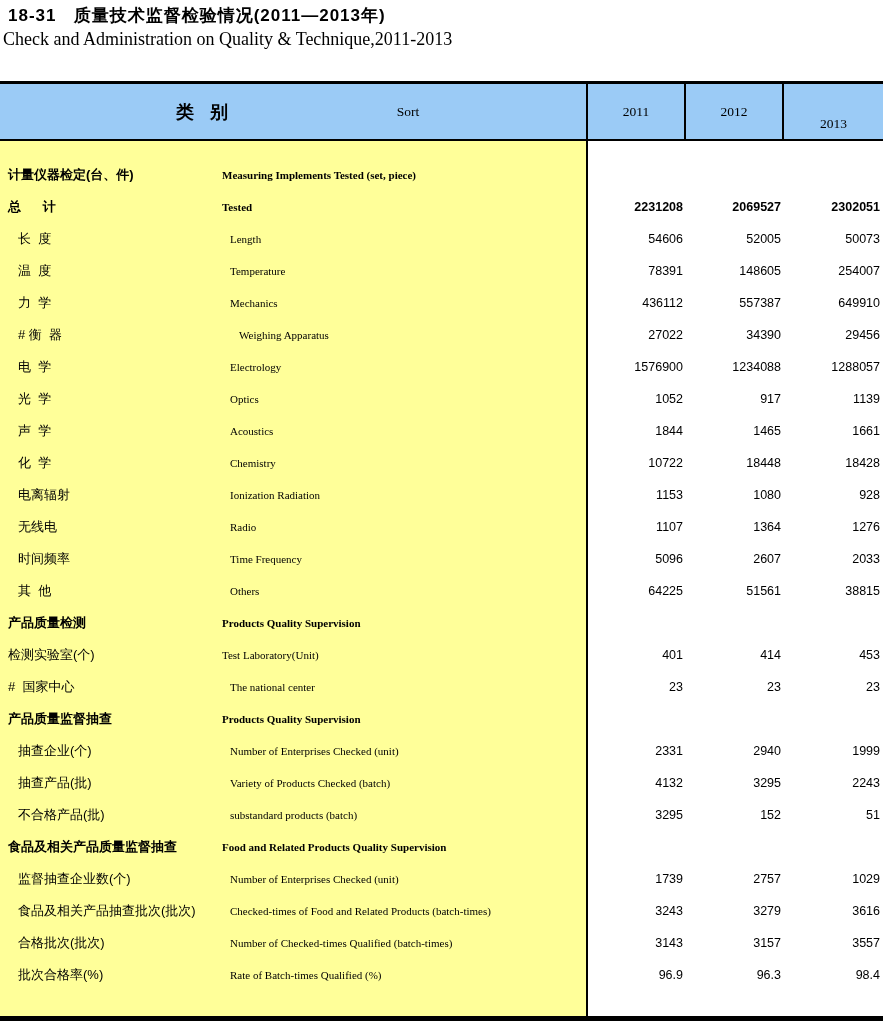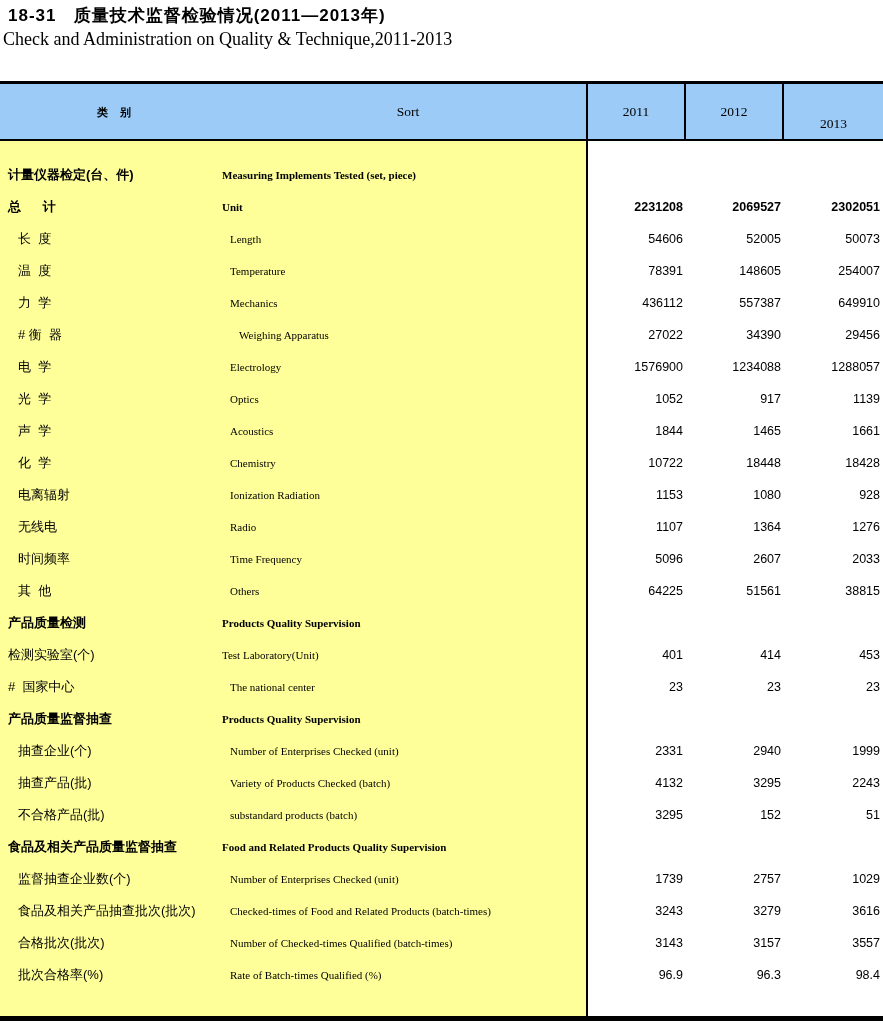--- a/index.html
+++ b/index.html
@@ -27,21 +27,21 @@
     box-sizing:content-box;
   }
   .thead{
     height:57px;background:var(--header-bg);
     border-bottom:2px solid var(--border);
     display:flex;box-sizing:border-box;
   }
   .h-left{width:588px;box-sizing:border-box;border-right:2px solid var(--border);position:relative;}
   .h-zh{
     position:absolute;left:0;width:230px;top:50%;transform:translateY(-50%);
-    text-align:center;font-weight:bold;font-size:11px;white-space:pre;letter-spacing:2px;
+    text-align:right;font-weight:bold;font-size:18px;white-space:pre;letter-spacing:2px;
   }
   .h-sort{
     position:absolute;left:230px;right:0;top:50%;transform:translateY(-50%);
     text-align:center;font-family:"Liberation Serif", serif;font-size:13.5px;
   }
   .h-year{
     box-sizing:border-box;border-right:2px solid var(--border);
     display:flex;align-items:center;justify-content:center;
     font-family:"Liberation Serif", serif;font-size:13.5px;
   }
@@ -89,21 +89,21 @@
 
     <div class="trow bold">
           <div class="c-zh zi-0">计量仪器检定(台、件)</div>
           <div class="c-en ei-0">Measuring Implements Tested (set, piece)</div>
           <div class="c-num n1"></div>
           <div class="c-num n2"></div>
           <div class="c-num n3"></div>
         </div>
         <div class="trow bold">
           <div class="c-zh zi-0">总      计</div>
-          <div class="c-en ei-0">Unit</div>
+          <div class="c-en ei-0">Tested</div>
           <div class="c-num n1">2231208</div>
           <div class="c-num n2">2069527</div>
           <div class="c-num n3">2302051</div>
         </div>
         <div class="trow">
           <div class="c-zh zi-1">长  度</div>
           <div class="c-en ei-1">Length</div>
           <div class="c-num n1">54606</div>
           <div class="c-num n2">52005</div>
           <div class="c-num n3">50073</div>

